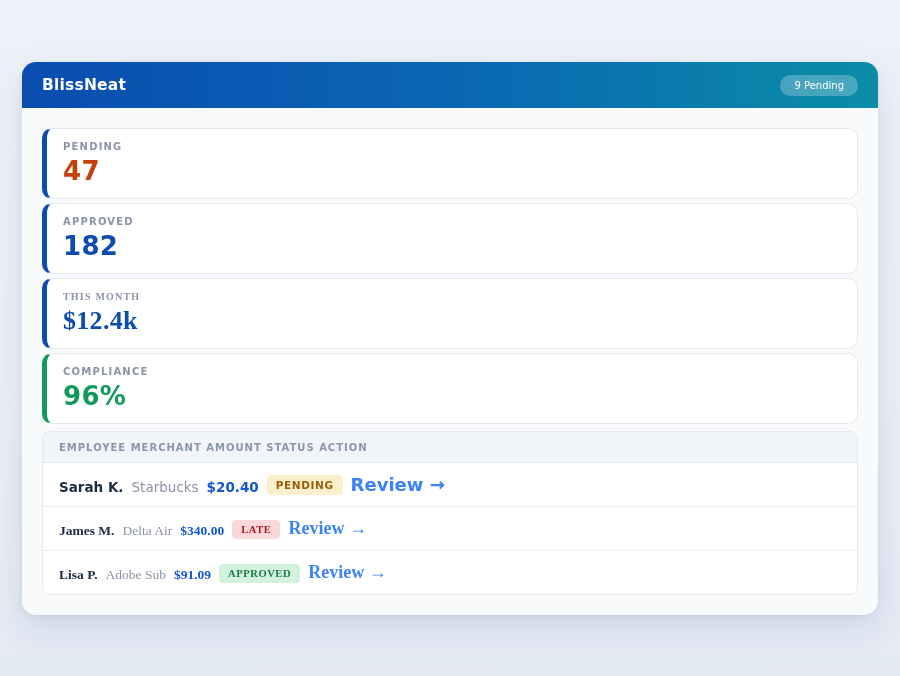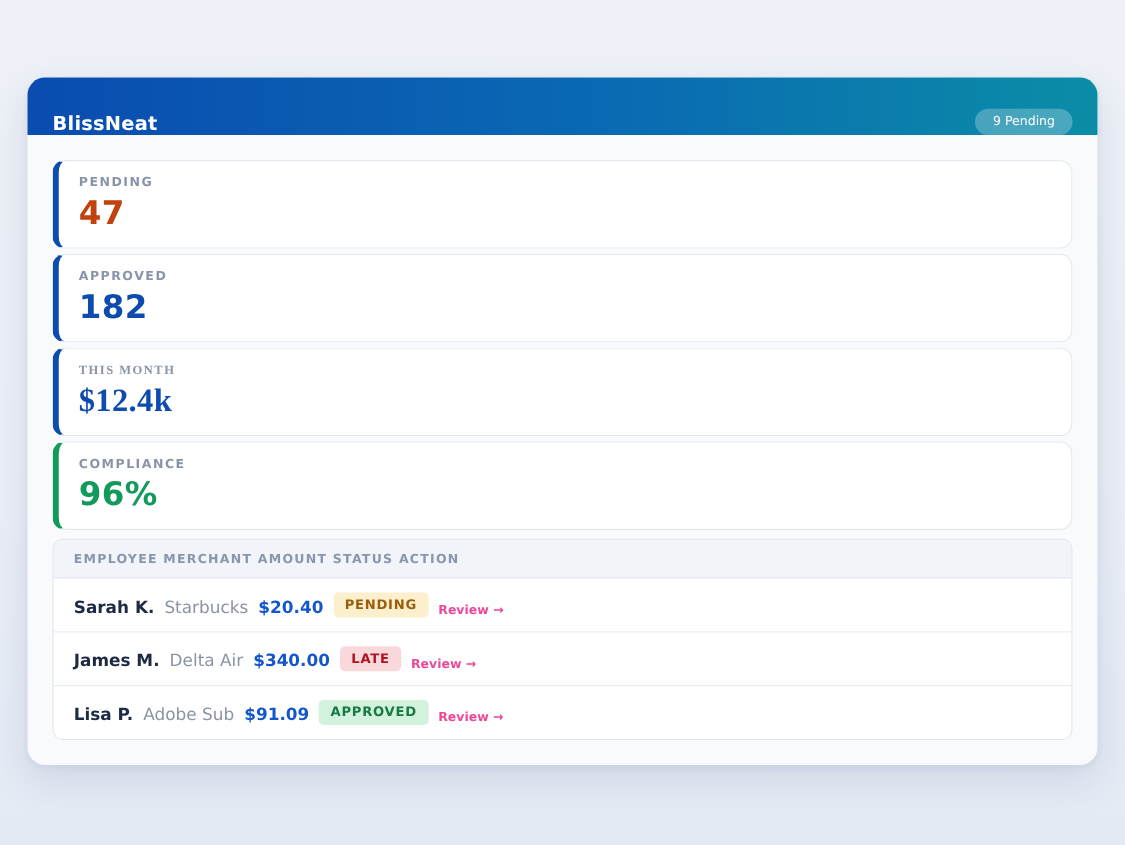--- a/index.html
+++ b/index.html
@@ -14,21 +14,21 @@
     margin: 62px auto 0 auto;
     background: #f8fafc;
     border-radius: 14px;
     box-shadow: 0 12px 32px rgba(30, 60, 120, 0.12), 0 2px 6px rgba(30,60,120,0.06);
   }
   .app-header {
     height: 46px;
     background: linear-gradient(90deg, #0a4cb0 0%, #0a6ab3 55%, #0b8da6 100%);
     border-radius: 14px 14px 0 0;
     display: flex;
-    align-items: flex-end;
+    align-items: center;
     justify-content: space-between;
     padding: 0 20px;
   }
   .app-title {
     color: #ffffff;
     font-size: 15.5px;
     font-weight: bold;
     letter-spacing: 0.2px;
   }
   .header-badge {
@@ -81,36 +81,36 @@
   }
   .table-head span { display: inline; }
   .table-row {
     display: flex;
     align-items: flex-end;
     padding: 11px 16px;
     gap: 8px;
     font-size: 13.5px;
     background: #ffffff;
   }
-  .table-row + .table-row { border-top: 1px solid #e9edf3; }
+  .table-row + .table-row { border-top: 1px solid #e9edf3; font-family: Liberation Serif, serif; }
   .cell-employee { color: #1d2a44; font-weight: bold; }
   .cell-merchant { color: #8a93a4; }
   .cell-amount   { color: #1456cb; font-weight: bold; }
   .status-badge {
     font-size: 10.5px;
     font-weight: bold;
     letter-spacing: 0.6px;
     padding: 4px 9px;
     border-radius: 4px;
   }
   .review-link {
-    color: #ec4899;
+    color: #3b82f6;
     font-weight: bold;
     text-decoration: none;
-    font-size: 10px;
+    font-size: 18px;
     cursor: pointer;
   }
 </style>
 </head>
 <body>
 
 <div class="app-card">
   <div class="app-header">
     <div class="app-title">BlissNeat</div>
     <div class="header-badge">9 Pending</div>

